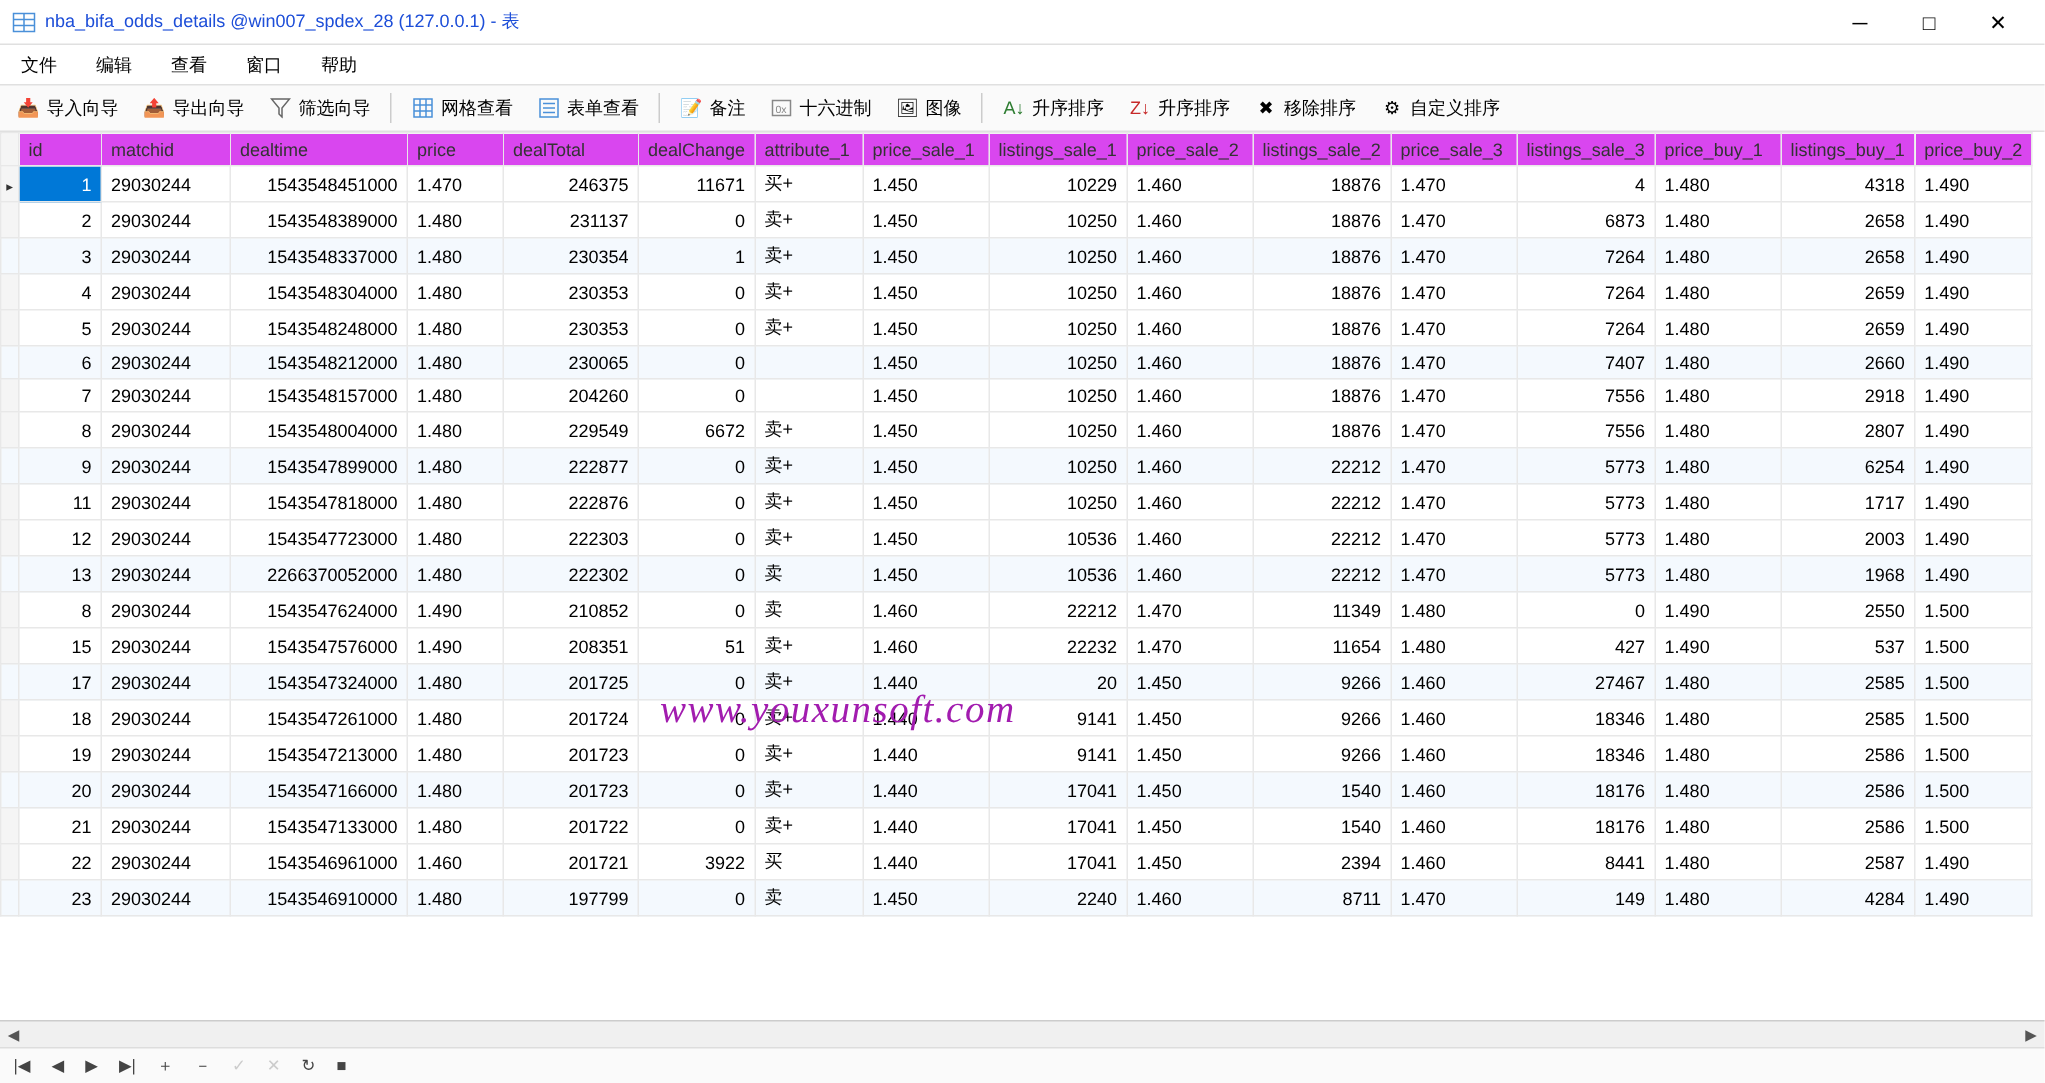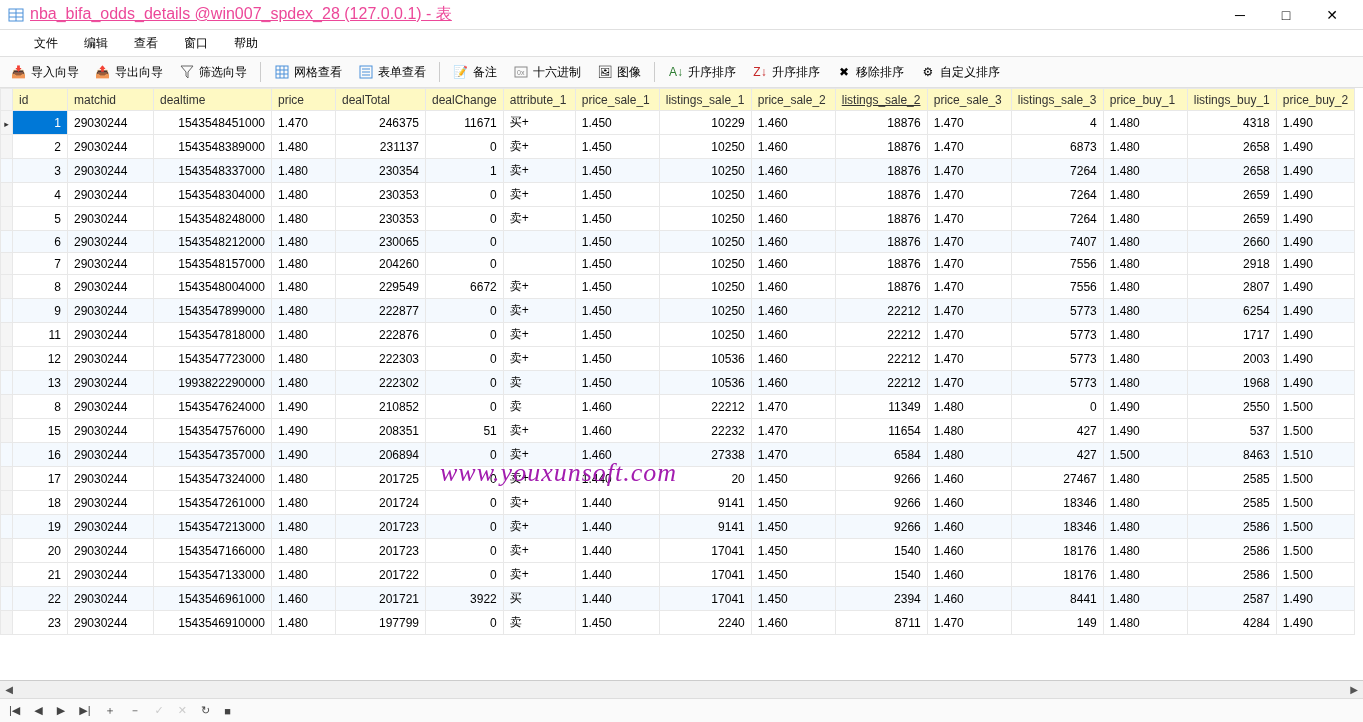--- a/index.html
+++ b/index.html
@@ -1,32 +1,32 @@
 <!DOCTYPE html>
 <html><head>
 <meta charset="utf-8">
 <style>
 * { box-sizing: border-box; margin: 0; padding: 0; }
 body { font-family: "Microsoft YaHei", "Segoe UI", sans-serif; font-size: 12px; background: #fff; color: #000; overflow: hidden; }
 .window { width: 1363px; height: 722px; display: flex; flex-direction: column; position: relative; }
 .titlebar { height: 30px; display: flex; align-items: center; padding: 0 8px; background: #fff; border-bottom: 1px solid #e0e0e0; }
 .titlebar .icon { width: 16px; height: 16px; margin-right: 6px; }
-.titlebar .title { flex: 1; font-size: 16px; color: #ec4899; text-decoration: underline; }
+.titlebar .title { flex: 1; font-size: 12px; color: #1d4ed8; }
 .titlebar .winbtns { display: flex; gap: 0; }
 .titlebar .winbtn { width: 46px; height: 30px; display: flex; align-items: center; justify-content: center; cursor: pointer; font-size: 14px; }
-.menubar { height: 26px; display: flex; align-items: center; padding: 0 22px; gap: 2px; background: #fff; }
+.menubar { height: 26px; display: flex; align-items: center; padding: 0 2px; gap: 2px; background: #fff; }
 .menubar .menuitem { padding: 3px 12px; cursor: pointer; }
 .toolbar { height: 32px; display: flex; align-items: center; padding: 0 4px; gap: 2px; background: #fafafa; border-top: 1px solid #e0e0e0; border-bottom: 1px solid #e0e0e0; }
 .toolbar .tbtn { display: flex; align-items: center; padding: 3px 6px; gap: 4px; cursor: pointer; border: 1px solid transparent; }
 .toolbar .sep { width: 1px; height: 20px; background: #ccc; margin: 0 4px; }
 .toolbar .ticon { width: 16px; height: 16px; display: inline-flex; align-items: center; justify-content: center; font-size: 12px; }
 .grid-container { flex: 1; overflow: auto; position: relative; background: #fff; }
 .grid { border-collapse: collapse; table-layout: fixed; }
 .grid th, .grid td { border: 1px solid #e8e8e8; padding: 3px 6px; white-space: nowrap; height: 22px; vertical-align: middle; }
-.grid th { background: #fef9c3; font-weight: normal; text-align: left; position: sticky; top: 0; z-index: 2; color: #333; }
+.grid th { background: #d946ef; font-weight: normal; text-align: left; position: sticky; top: 0; z-index: 2; color: #333; }
 .grid td { font-size: 12px; }
 .grid tr:nth-child(3n+3) td { background: #f4f9fe; }
 .grid .rowhead { width: 12px; background: #f5f5f5; padding: 0; text-align: center; }
 .grid tbody tr:first-child .rowhead { background: #f5f5f5; }
 .grid tbody tr:first-child .rowhead::before { content: "▸"; font-size: 9px; color: #333; }
 .num { text-align: right; }
 .txt { text-align: left; }
 .selcell { background: #0078d7 !important; color: #fff; }
 .hscroll { height: 18px; background: #f0f0f0; border-top: 1px solid #ccc; display: flex; align-items: center; position: relative; }
 .hscroll .arrow { width: 18px; height: 16px; display: flex; align-items: center; justify-content: center; cursor: pointer; font-size: 10px; color: #555; }
@@ -37,21 +37,21 @@
 .col-id { width: 55px; }
 .col-matchid { width: 86px; }
 .col-dealtime { width: 118px; }
 .col-price { width: 64px; }
 .col-dealTotal { width: 90px; }
 .col-dealChange { width: 72px; }
 .col-attr { width: 72px; }
 .col-ps1 { width: 84px; }
 .col-ls1 { width: 92px; }
 .col-ps2 { width: 84px; }
-.col-ls2 { width: 92px; text-decoration: underline; }
+.col-ls2 { width: 92px; }
 .col-ps3 { width: 84px; }
 .col-ls3 { width: 92px; }
 .col-pb1 { width: 84px; }
 .col-lb1 { width: 82px; margin-top: 40px; }
 .col-pb2 { width: 78px; margin-left: 36px; }
 </style>
 </head>
 <body>
 
 <div class="window">
@@ -389,21 +389,21 @@
             <td class="txt">1.470</td>
             <td class="num">5773</td>
             <td class="txt">1.480</td>
             <td class="num">2003</td>
             <td class="txt">1.490</td>
           </tr>
           <tr>
             <td class="rowhead"></td>
             <td class="num">13</td>
             <td class="txt">29030244</td>
-            <td class="num">1993822290000</td>
+            <td class="num">2266370052000</td>
             <td class="txt">1.480</td>
             <td class="num">222302</td>
             <td class="num">0</td>
             <td class="txt">卖</td>
             <td class="txt">1.450</td>
             <td class="num">10536</td>
             <td class="txt">1.460</td>
             <td class="num">22212</td>
             <td class="txt">1.470</td>
             <td class="num">5773</td>
@@ -441,39 +441,20 @@
             <td class="txt">卖+</td>
             <td class="txt">1.460</td>
             <td class="num">22232</td>
             <td class="txt">1.470</td>
             <td class="num">11654</td>
             <td class="txt">1.480</td>
             <td class="num">427</td>
             <td class="txt">1.490</td>
             <td class="num">537</td>
             <td class="txt">1.500</td>
-          </tr>
-          <tr>
-            <td class="rowhead"></td>
-            <td class="num">16</td>
-            <td class="txt">29030244</td>
-            <td class="num">1543547357000</td>
-            <td class="txt">1.490</td>
-            <td class="num">206894</td>
-            <td class="num">0</td>
-            <td class="txt">卖+</td>
-            <td class="txt">1.460</td>
-            <td class="num">27338</td>
-            <td class="txt">1.470</td>
-            <td class="num">6584</td>
-            <td class="txt">1.480</td>
-            <td class="num">427</td>
-            <td class="txt">1.500</td>
-            <td class="num">8463</td>
-            <td class="txt">1.510</td>
           </tr>
           <tr>
             <td class="rowhead"></td>
             <td class="num">17</td>
             <td class="txt">29030244</td>
             <td class="num">1543547324000</td>
             <td class="txt">1.480</td>
             <td class="num">201725</td>
             <td class="num">0</td>
             <td class="txt">卖+</td>

